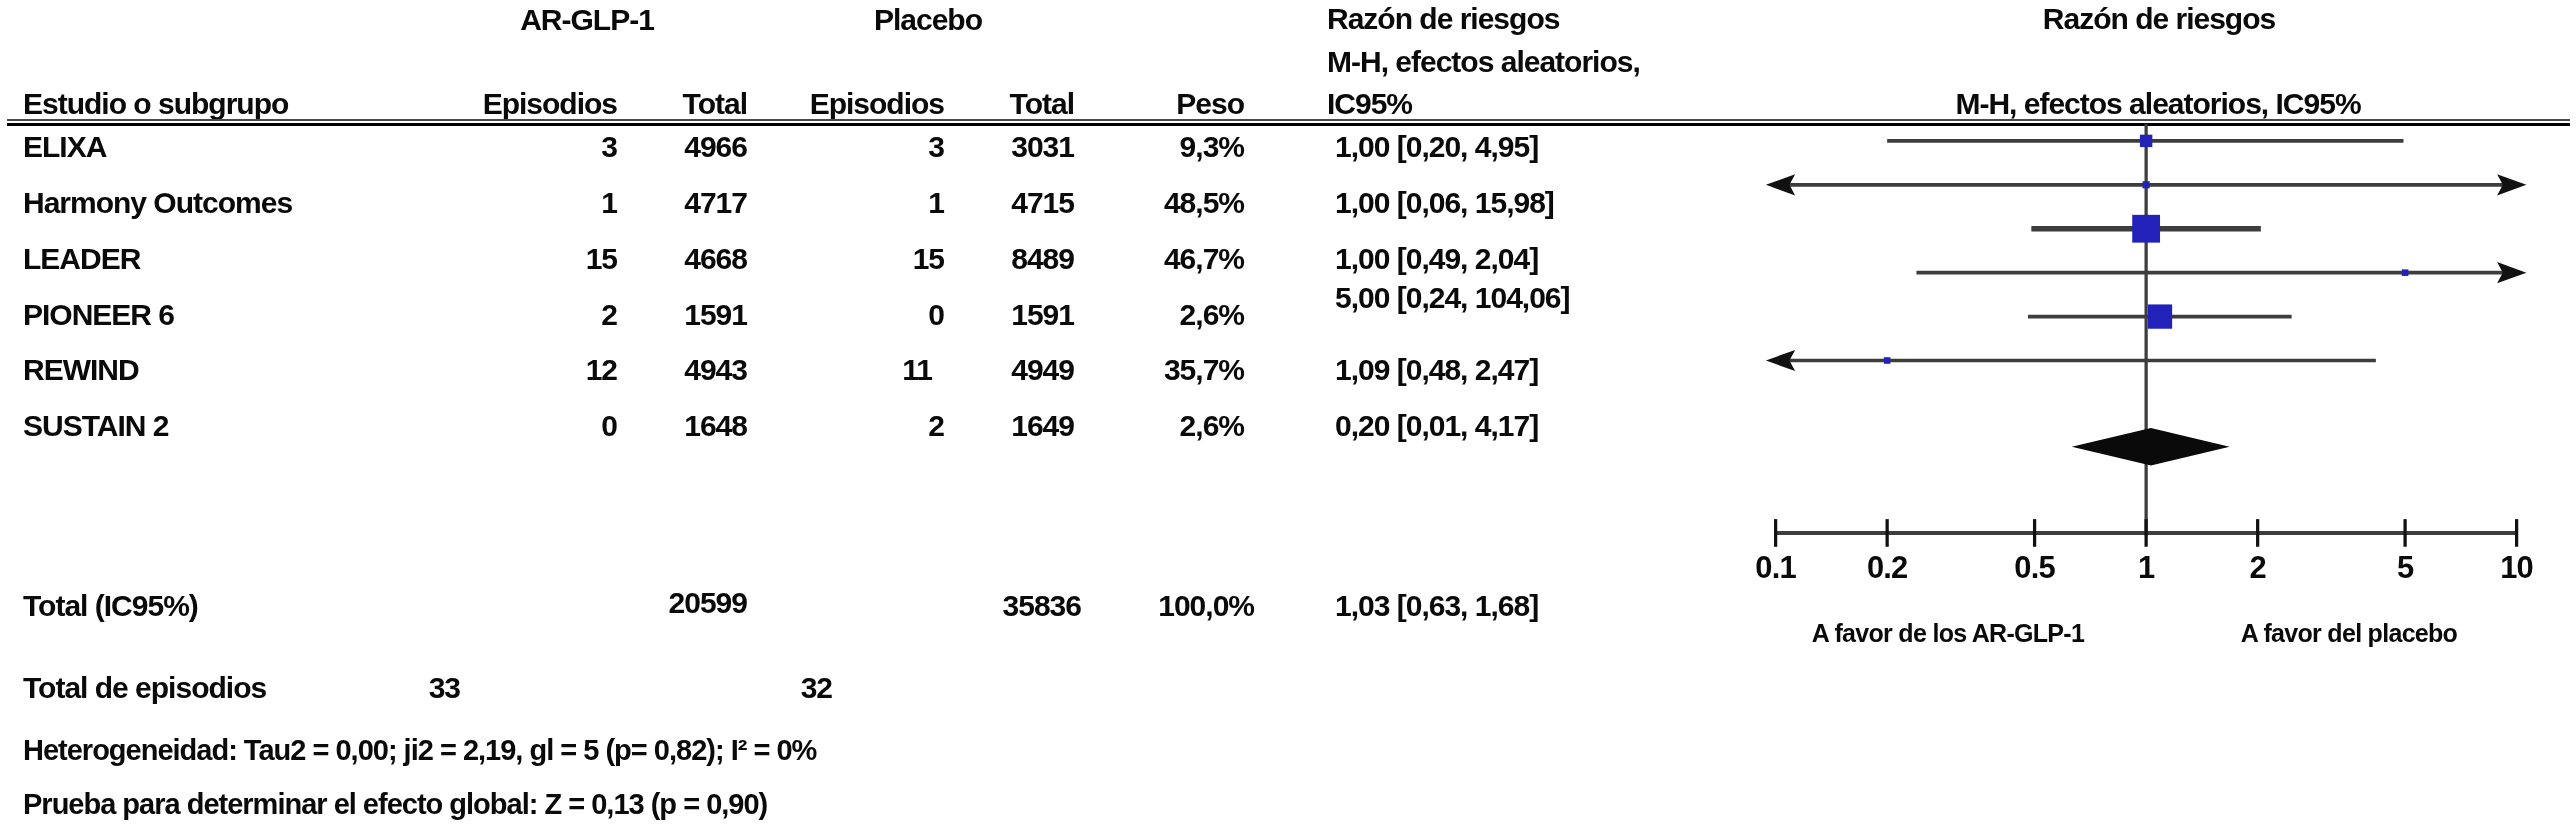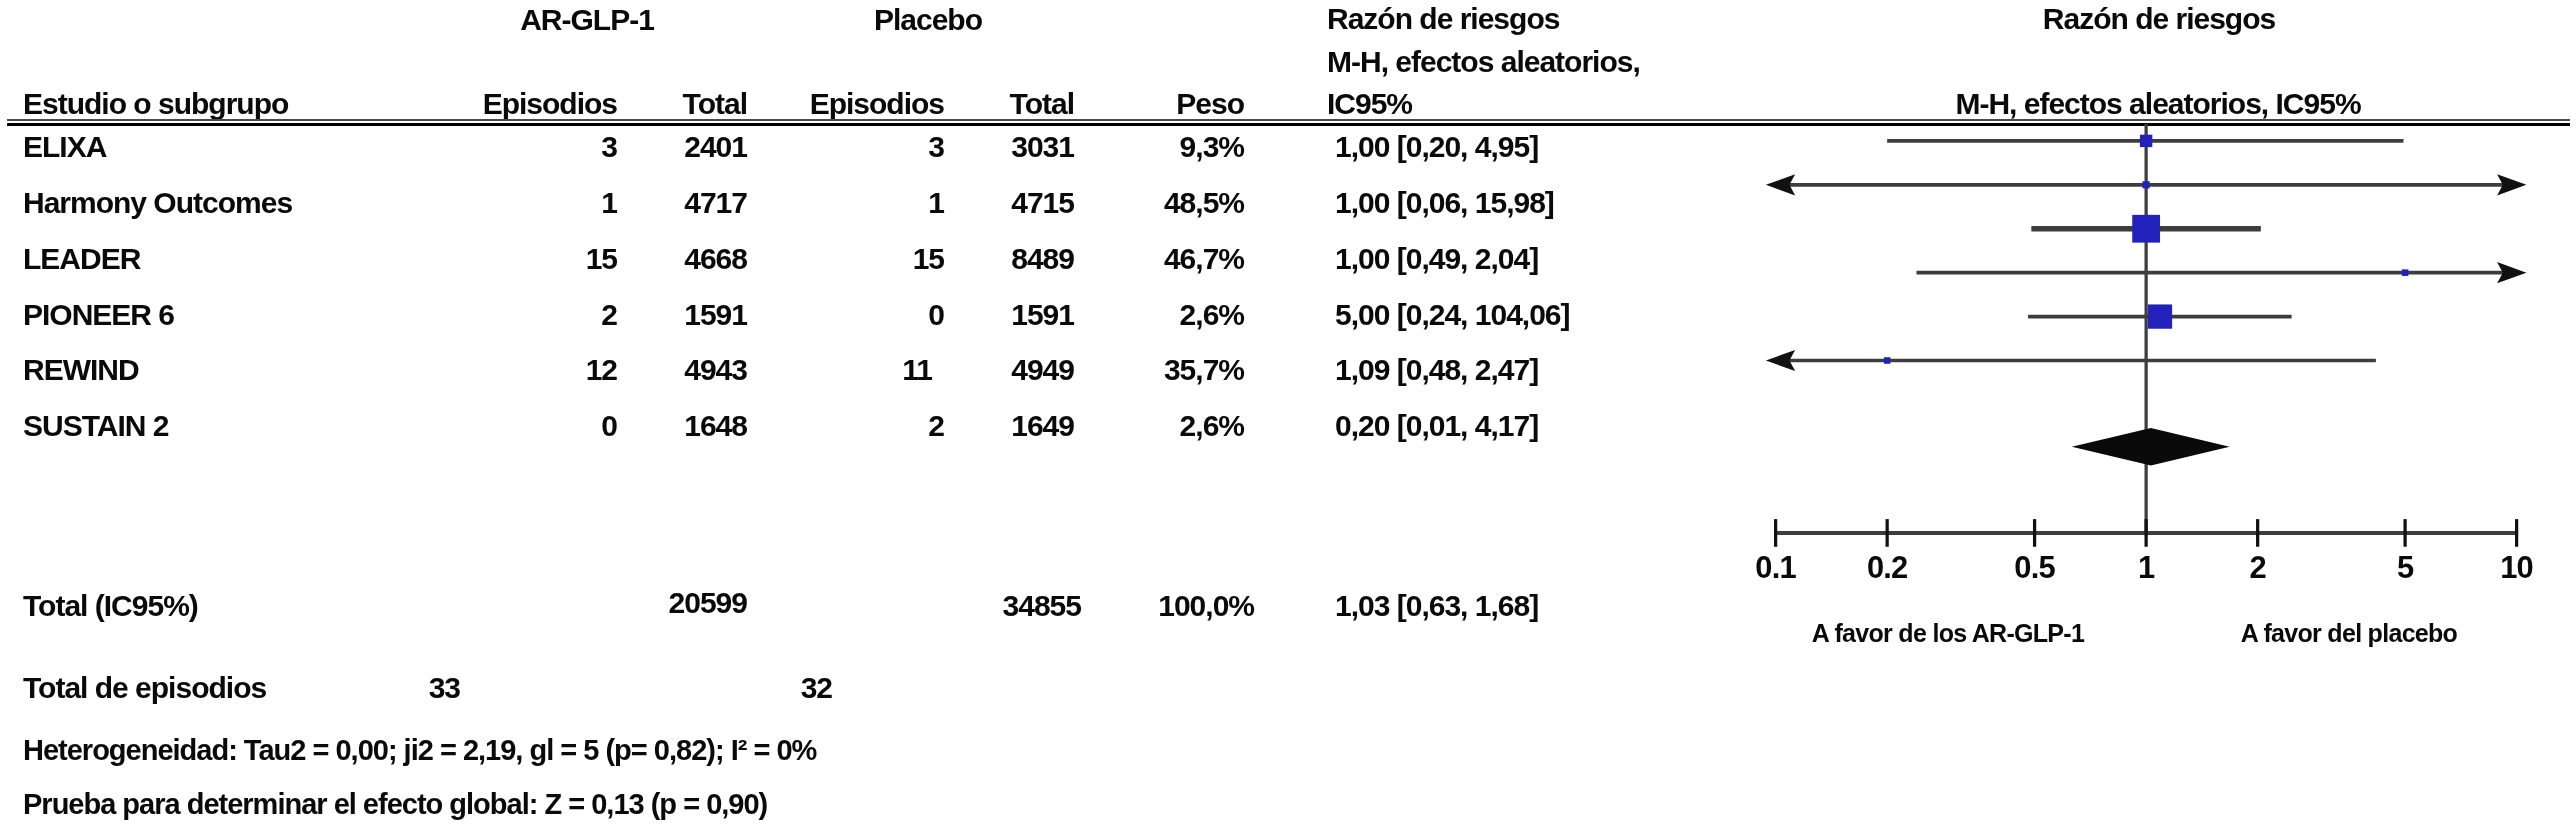--- a/index.html
+++ b/index.html
@@ -38,21 +38,21 @@
 <div class="t r" style="left:944px;top:104px">Episodios</div>
 <div class="t r" style="left:1074px;top:104px">Total</div>
 <div class="t r" style="left:1244px;top:104px">Peso</div>
 
 <div class="rule-thin" style="top:119px;height:1.6px"></div>
 <div class="rule" style="top:123px;height:3.3px"></div>
 
 <div id="rows">
     <div class="t l" style="left:23px;top:147px">ELIXA</div>
     <div class="t r" style="left:617px;top:147px">3</div>
-    <div class="t r" style="left:747px;top:147px">2401</div>
+    <div class="t r" style="left:747px;top:147px">4966</div>
     <div class="t r" style="left:944px;top:147px">3</div>
     <div class="t r" style="left:1074px;top:147px">3031</div>
     <div class="t r" style="left:1244px;top:147px">9,3%</div>
     <div class="t l" style="left:1335px;top:147px">1,00 [0,20, 4,95]</div>
     <div class="t l" style="left:23px;top:203px">Harmony Outcomes</div>
     <div class="t r" style="left:617px;top:203px">1</div>
     <div class="t r" style="left:747px;top:203px">4717</div>
     <div class="t r" style="left:944px;top:203px">1</div>
     <div class="t r" style="left:1074px;top:203px">4715</div>
     <div class="t r" style="left:1244px;top:203px">48,5%</div>
@@ -63,40 +63,40 @@
     <div class="t r" style="left:944px;top:259px">15</div>
     <div class="t r" style="left:1074px;top:259px">8489</div>
     <div class="t r" style="left:1244px;top:259px">46,7%</div>
     <div class="t l" style="left:1335px;top:259px">1,00 [0,49, 2,04]</div>
     <div class="t l" style="left:23px;top:315px">PIONEER 6</div>
     <div class="t r" style="left:617px;top:315px">2</div>
     <div class="t r" style="left:747px;top:315px">1591</div>
     <div class="t r" style="left:944px;top:315px">0</div>
     <div class="t r" style="left:1074px;top:315px">1591</div>
     <div class="t r" style="left:1244px;top:315px">2,6%</div>
-    <div class="t l" style="left:1335px;top:315px">5,00 [0,24, 104,06]</div>
+    <div class="t l" style="left:1335px;top:298px">5,00 [0,24, 104,06]</div>
     <div class="t l" style="left:23px;top:370px">REWIND</div>
     <div class="t r" style="left:617px;top:370px">12</div>
     <div class="t r" style="left:747px;top:370px">4943</div>
     <div class="t r" style="left:932px;top:370px">11</div>
     <div class="t r" style="left:1074px;top:370px">4949</div>
     <div class="t r" style="left:1244px;top:370px">35,7%</div>
     <div class="t l" style="left:1335px;top:370px">1,09 [0,48, 2,47]</div>
     <div class="t l" style="left:23px;top:426px">SUSTAIN 2</div>
     <div class="t r" style="left:617px;top:426px">0</div>
     <div class="t r" style="left:747px;top:426px">1648</div>
     <div class="t r" style="left:944px;top:426px">2</div>
     <div class="t r" style="left:1074px;top:426px">1649</div>
     <div class="t r" style="left:1244px;top:426px">2,6%</div>
     <div class="t l" style="left:1335px;top:426px">0,20 [0,01, 4,17]</div>
   </div>
 
 <div class="t l" style="left:23px;top:606px">Total (IC95%)</div>
 <div class="t r" style="left:747px;top:603px">20599</div>
-<div class="t r" style="left:1081px;top:606px">34855</div>
+<div class="t r" style="left:1081px;top:606px">35836</div>
 <div class="t r" style="left:1254px;top:606px">100,0%</div>
 <div class="t l" style="left:1335px;top:606px">1,03 [0,63, 1,68]</div>
 
 <div class="t l" style="left:23px;top:688px">Total de episodios</div>
 <div class="t r" style="left:460px;top:688px">33</div>
 <div class="t r" style="left:832px;top:688px">32</div>
 
 <div class="t l" style="left:23px;top:750px;font-size:29px">Heterogeneidad: Tau2 = 0,00; ji2 = 2,19, gl = 5 (p= 0,82); I² = 0%</div>
 <div class="t l" style="left:23px;top:804px;font-size:29px">Prueba para determinar el efecto global: Z = 0,13 (p = 0,90)</div>
 

